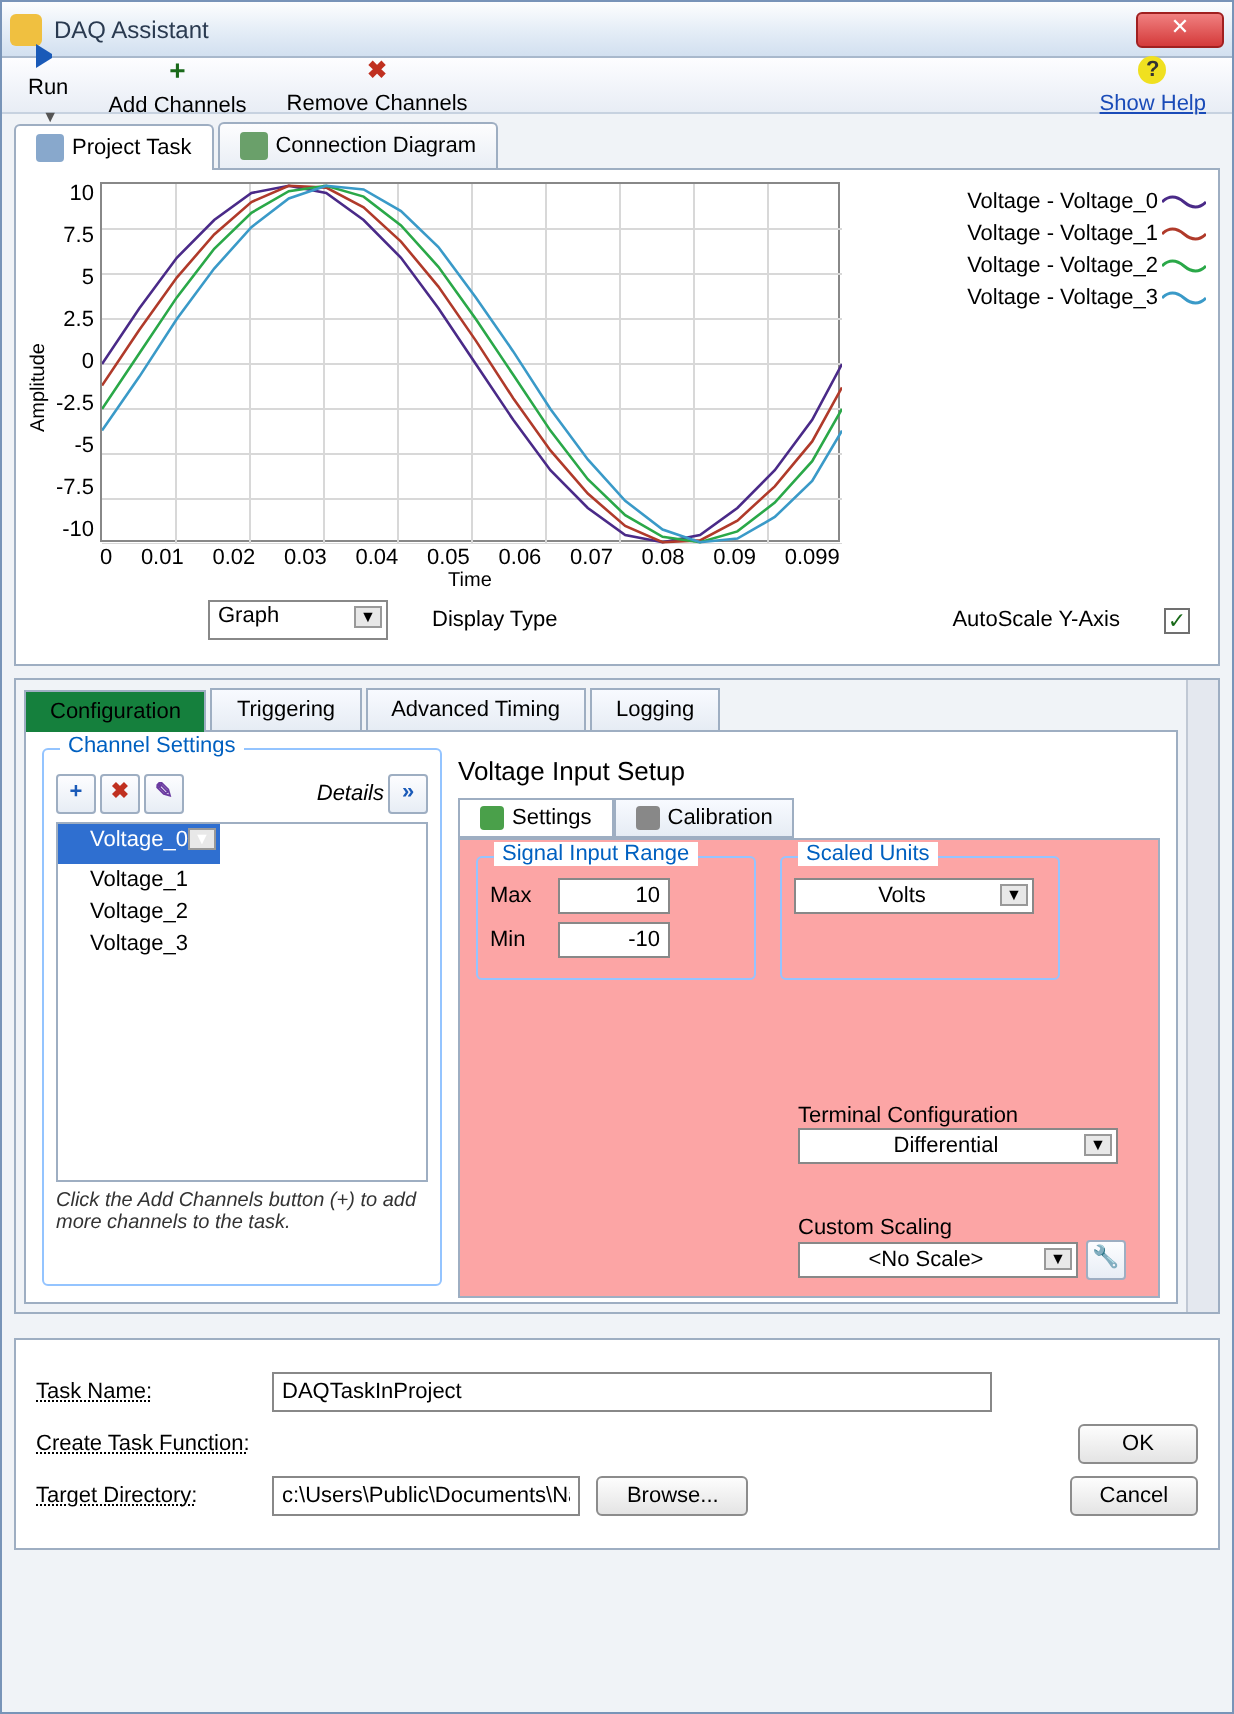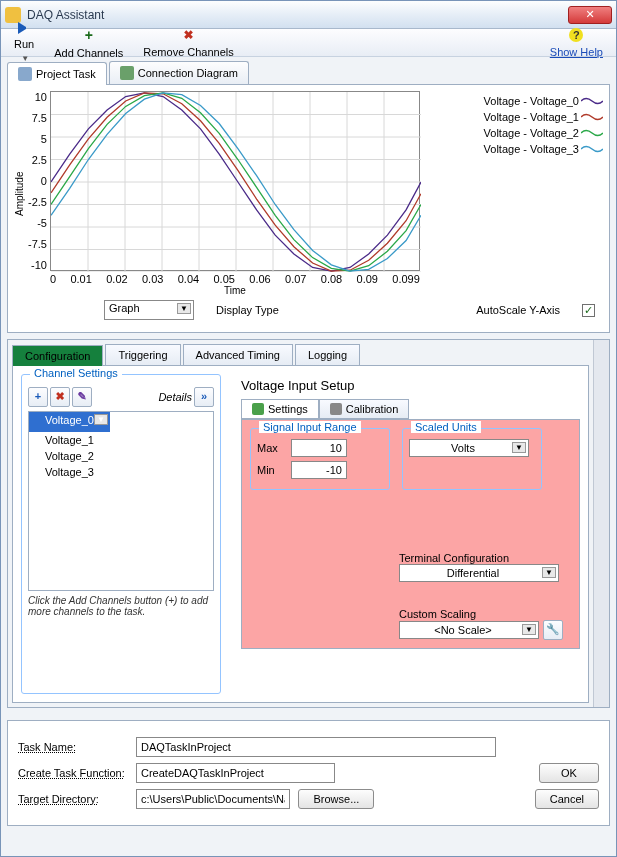--- a/index.html
+++ b/index.html
@@ -39,21 +39,21 @@
   .legend-swatch { width: 22px; height: 10px; }
   .display-row { display: flex; align-items: center; padding: 4px 8px 8px; gap: 22px; }
   .sel { border: 1px solid #888; background: #fff; padding: 1px 16px 1px 4px; height: 20px; position: relative; display: inline-block; }
   .sel::after { content: "▼"; position: absolute; right: 2px; top: 2px; font-size: 8px; background: #e8e8e8; border: 1px solid #999; width: 12px; text-align: center; }
   .cb { width: 13px; height: 13px; border: 1px solid #707070; background: #fff; display: inline-flex; align-items: center; justify-content: center; font-size: 10px; color: #1a6a1a; }
   .lower-panel { margin: 0 6px 6px; border: 1px solid #9eaec2; background: #f0f3f7; display: flex; }
   .lower-inner { flex: 1; padding: 4px 4px; }
   .sub-tabs { display: flex; border-bottom: 1px solid #9eaec2; }
   .sub-tab { padding: 4px 12px; border: 1px solid #9eaec2; background: linear-gradient(#f8faff,#e6ecf4); border-bottom: none; margin-right: 2px; cursor: pointer; }
   .sub-tab.active { background: #15803d; position: relative; top: 1px; }
-  .config-body { background: #fff; border: 1px solid #9eaec2; border-top: none; padding: 8px; display: flex; gap: 20px; height: 337px; }
+  .config-body { background: #fff; border: 1px solid #9eaec2; border-top: none; padding: 8px; display: flex; gap: 8px; height: 286px; }
   .fieldset { border: 1px solid #94c4ff; border-radius: 3px; padding: 6px; position: relative; }
   .fs-title { position: absolute; top: -8px; left: 8px; background: #fff; padding: 0 4px; color: #0060c0; font-size: 11px; }
   .ch-left { width: 200px; display: flex; flex-direction: column; }
   .ch-toolbar { display: flex; align-items: center; gap: 2px; margin: 6px 0 4px; }
   .mini-btn { width: 20px; height: 20px; border: 1px solid #9eaec2; background: linear-gradient(#fdfdff,#e7edf5); border-radius: 2px; text-align: center; line-height: 16px; cursor: pointer; font-weight: bold; }
   .ch-list { border: 1px solid #9eaec2; background: #fff; height: 180px; overflow: auto; }
   .ch-item { padding: 2px 16px; cursor: pointer; }
   .ch-item.sel { background: #2f6fd0; color: #fff; border: none; }
   .hint { font-style: italic; color: #333; font-size: 10px; margin-top: 4px; }
   .setup-right { flex: 1; }
@@ -290,21 +290,20 @@
     <div class="scroll-stub"></div>
   </div>
 
   <div class="bottom-form">
     <div class="form-row">
       <span class="form-label">Task Name:</span>
       <input class="form-inp" value="DAQTaskInProject" style="">
     </div>
     <div class="form-row">
       <span class="form-label">Create Task Function:</span>
-      <input class="form-inp" value="CreateDAQTaskInProject" style="">
       <div class="spacer"></div>
       <div class="btn"><span>OK</span></div>
     </div>
     <div class="form-row">
       <span class="form-label">Target Directory:</span>
       <input class="form-inp" style="max-width: 300px;" value="c:\Users\Public\Documents\National Instruments\CVI2012\s">
       <div class="btn"><span>Browse...</span></div>
       <div class="spacer"></div>
       <div class="btn"><span>Cancel</span></div>
     </div>

